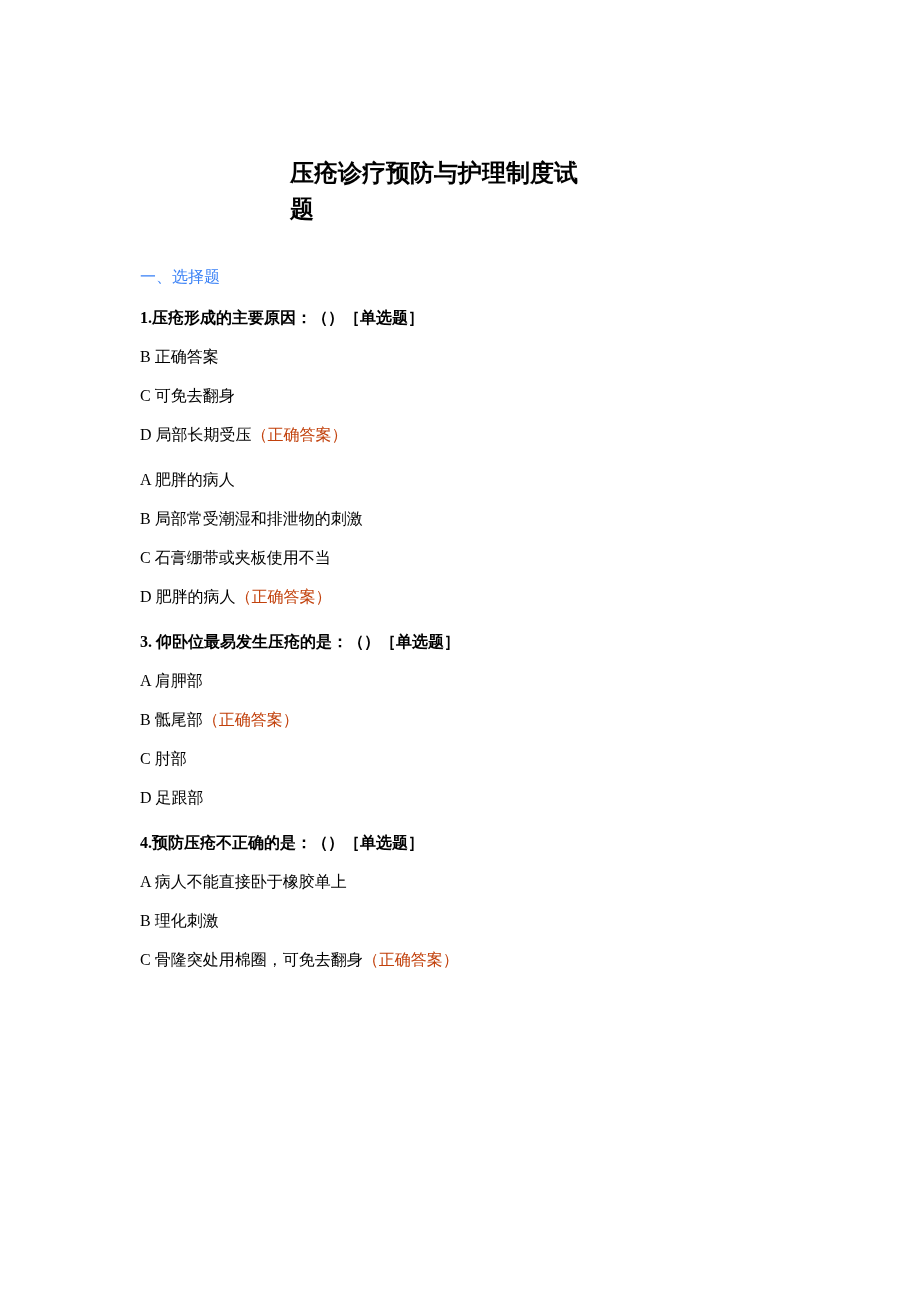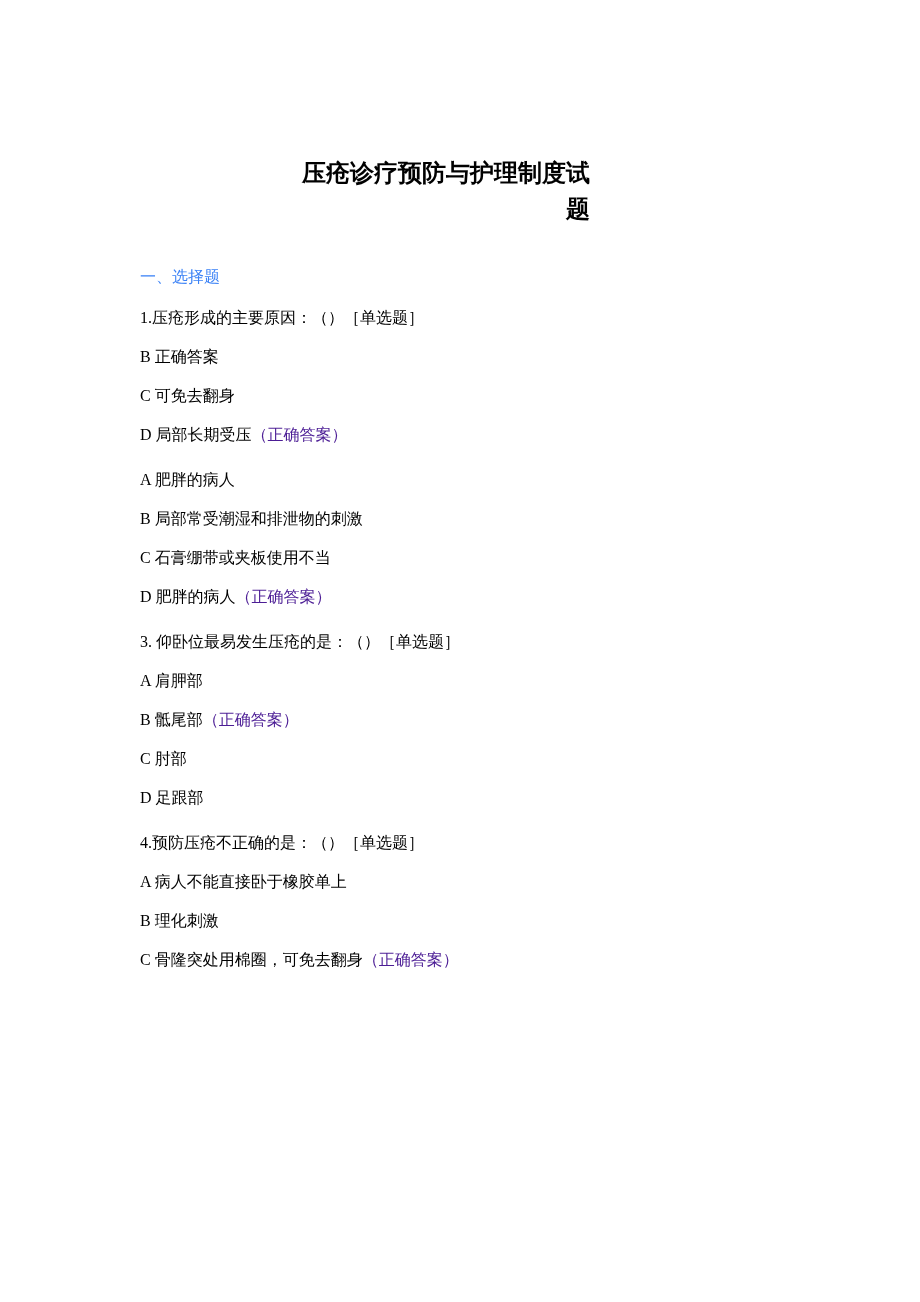--- a/index.html
+++ b/index.html
@@ -12,39 +12,40 @@
   .page {
     padding: 155px 140px 100px 140px;
     box-sizing: border-box;
   }
   .title {
     font-size: 24px;
     color: #000;
     margin: 0 0 40px 150px;
     width: 300px;
     line-height: 1.5;
-    text-align: right;
+    text-align: left;
   }
   .section-heading {
     font-size: 16px;
     color: #3b82f6;
     margin: 0 0 20px 0;
   }
   .question-stem {
     font-size: 16px;
     color: #000;
     margin: 18px 0 18px 0;
+    font-weight: bold;
   }
   .option {
     font-size: 16px;
     color: #000;
     margin: 12px 0 18px 0;
   }
   .correct-answer {
-    color: #4c1d95;
+    color: #c2410c;
   }
   .q-block {
     margin-bottom: 24px;
   }
 </style>
 </head>
 <body>
 
 <div class="page">
   <h1 class="title">压疮诊疗预防与护理制度试题</h1>

